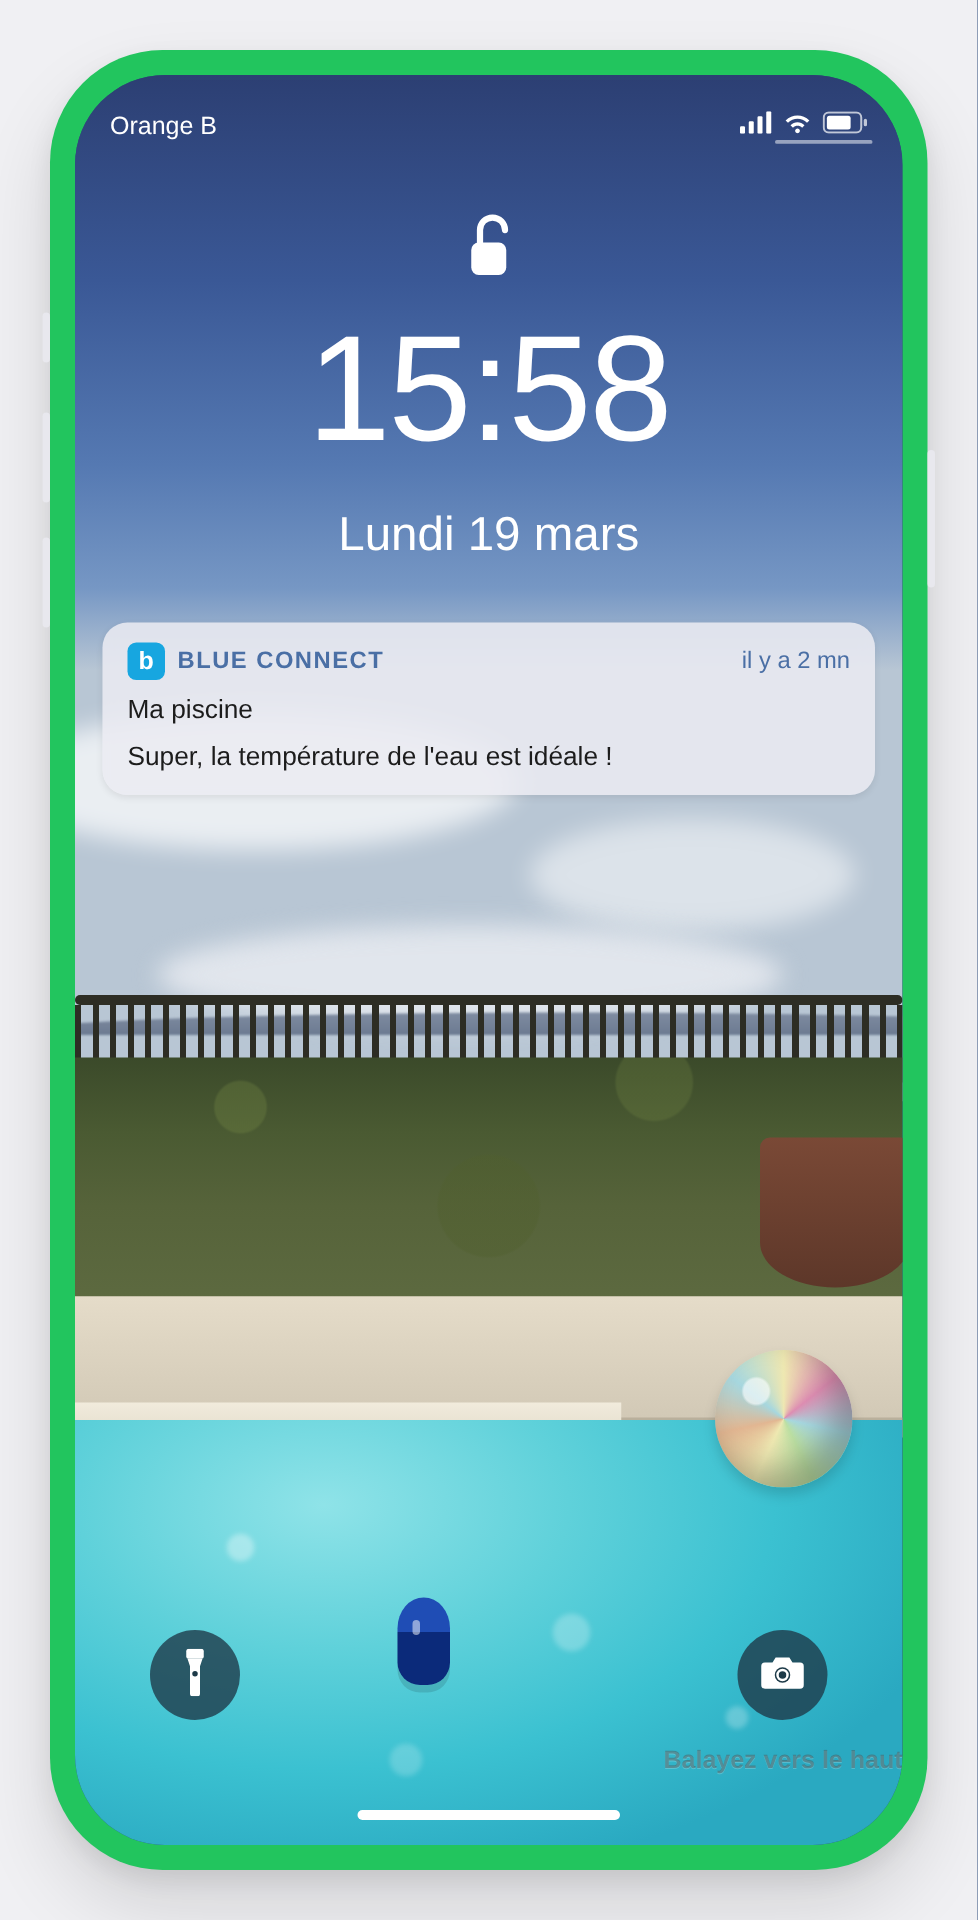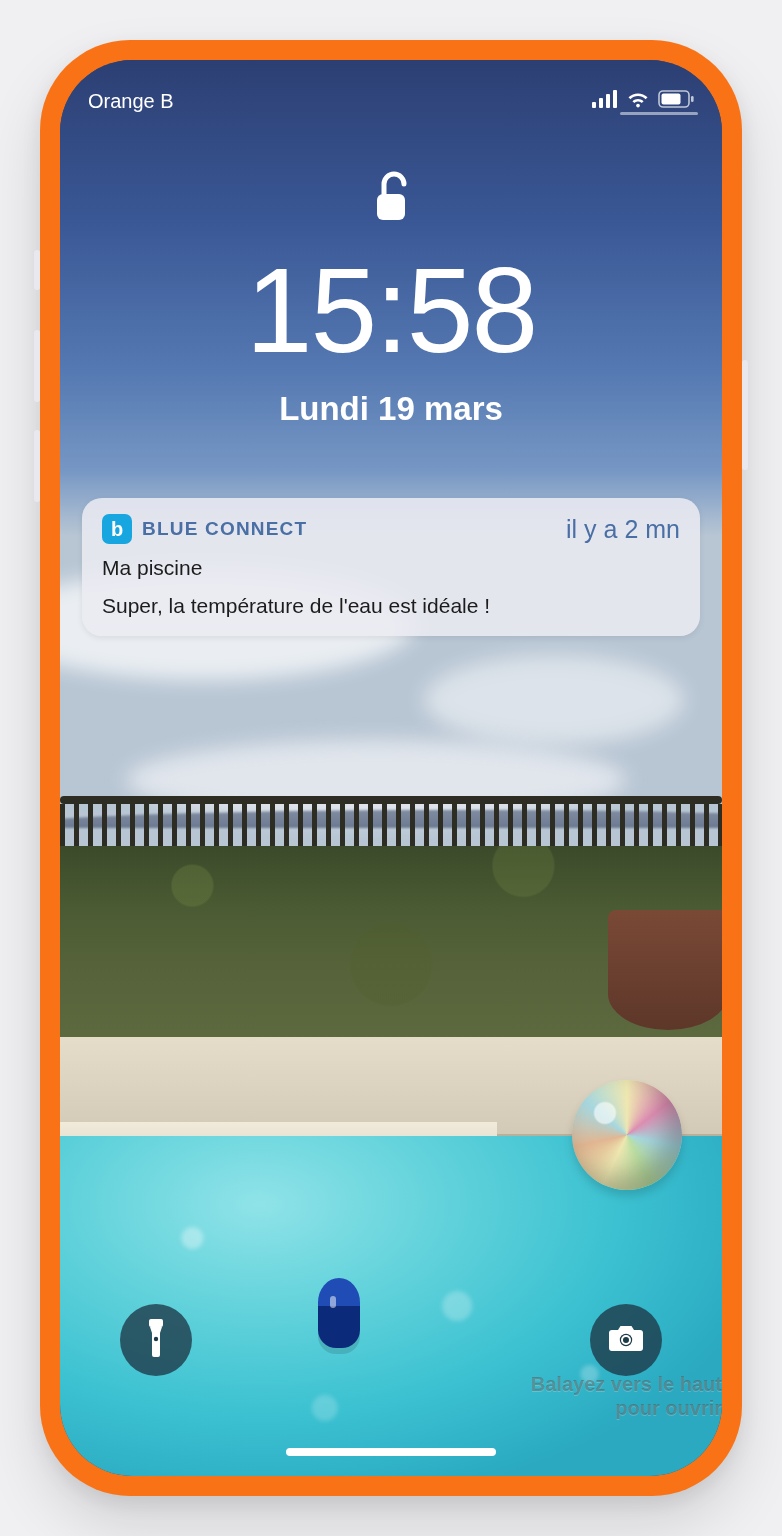--- a/index.html
+++ b/index.html
@@ -10,21 +10,21 @@
     font-family: -apple-system, "Helvetica Neue", "Segoe UI", sans-serif;
     display: flex;
     align-items: center;
     justify-content: center;
     overflow: hidden;
   }
   .phone-frame {
     position: relative;
     width: 702px;
     height: 1456px;
-    background: #f97316;
+    background: #22c55e;
     border-radius: 90px;
     box-shadow: 0 30px 60px rgba(0,0,0,0.12), 0 8px 20px rgba(0,0,0,0.08);
   }
   .phone-frame::before,
   .phone-frame::after {
     content:"";
     position:absolute;
     border-radius: 4px;
     background:#e8e8ee;
   }
@@ -126,40 +126,40 @@
     color:#fff; font-size:20px; font-weight:400;
     z-index:5;
   }
   .status-right{display:flex;align-items:center;gap:8px;}
   .battery-underline{position:absolute;right:24px;top:52px;width:78px;height:3px;background:rgba(255,255,255,0.5);border-radius:2px;}
 
   
   .lock-area{ position:absolute; top:110px; left:0; right:0; text-align:center; color:#fff; z-index:4;}
   .lock-icon{display:inline-block;}
   .time{ font-size:120px; font-weight:200; letter-spacing:-2px; margin-top:22px; line-height:1;}
-  .date{ font-size:33px; font-weight:700; margin-top:20px;}
+  .date{ font-size:38px; font-weight:400; margin-top:36px;}
 
   
   .notification{
     position:absolute; top:438px; left:22px; right:22px;
     background: rgba(235,235,242,0.86);
     backdrop-filter: blur(6px);
     border-radius:20px;
     padding:16px 20px 18px 20px;
     z-index:6;
     box-shadow: 0 2px 6px rgba(0,0,0,0.08);
   }
   .notif-header{display:flex;align-items:center;gap:10px;}
   .app-icon{
     width:30px;height:30px;border-radius:7px;background:#17a6e0;
     display:flex;align-items:center;justify-content:center;
     color:#fff;font-weight:700;font-size:20px;line-height:1;
   }
   .app-name{color:#4a6fa5;font-size:19px;letter-spacing:1.2px;font-weight:700;}
-  .notif-time{margin-left:auto;color:#4a6fa5;font-size:25px;}
+  .notif-time{margin-left:auto;color:#4a6fa5;font-size:19px;}
   .notif-title{margin-top:12px;color:#1c1c1c;font-weight:400;font-size:21px;}
   .notif-body{margin-top:14px;color:#1c1c1c;font-size:21px;}
 
   
   .action-btn{
     position:absolute; width:72px; height:72px; border-radius:50%;
     background:rgba(30,55,70,0.78);
     display:flex;align-items:center;justify-content:center;
     z-index:6;
   }
@@ -283,18 +283,17 @@
         <svg width="36" height="28" viewBox="0 0 36 28">
           <path d="M4 6 h6 l2.5 -4 h11 L26 6 h6 a3 3 0 0 1 3 3 v15 a3 3 0 0 1 -3 3 H4 a3 3 0 0 1 -3 -3 V9 a3 3 0 0 1 3 -3 z" fill="#fff"></path>
           <circle cx="18" cy="16" r="6.2" fill="#1d3a48"></circle>
           <circle cx="18" cy="16" r="4" fill="none" stroke="#fff" stroke-width="2"></circle>
         </svg>
       </span>
     </div>
 
     <div class="hint">
       <div>Balayez vers le haut</div>
-      <div>pour ouvrir</div>
     </div>
 
     <div class="home-indicator"></div>
   </div>
 </div>
 
 </body></html>

